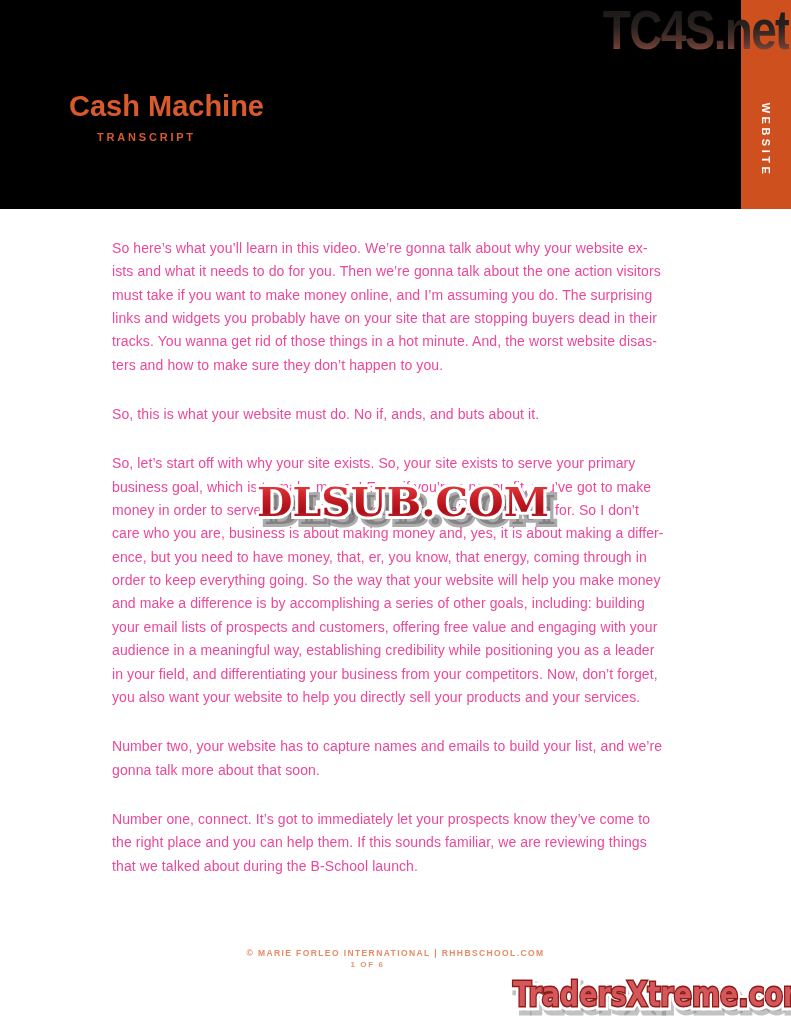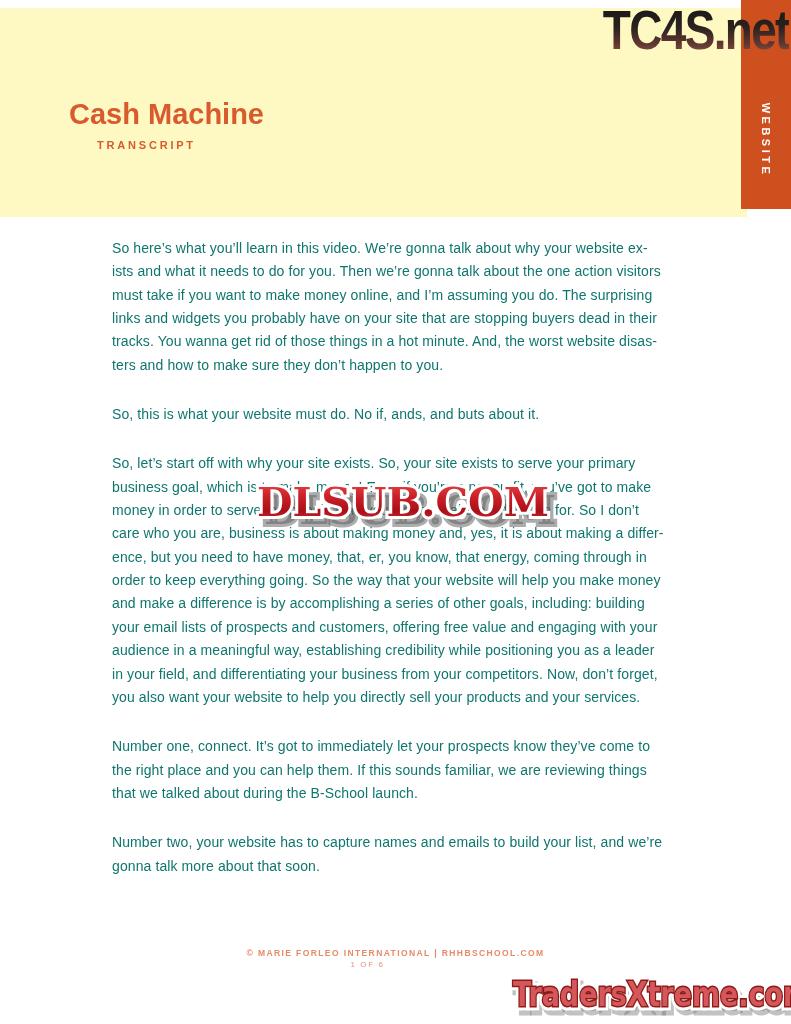--- a/index.html
+++ b/index.html
@@ -7,23 +7,23 @@
     width: 791px; height: 1024px;
     background: #ffffff;
     font-family: "Liberation Sans", sans-serif;
     position: relative;
     overflow: hidden;
   }
   .page { position: absolute; inset: 0; width: 791px; height: 1024px; }
 
   
   .header-band {
-    position: absolute; left: 0; top: 8px;
+    position: absolute; left: 0; top: 0;
     width: 747px; height: 209px;
-    background: #fef9c3;
+    background: #000000;
   }
   .page-title {
     position: absolute; left: 69px; top: 90px;
     font-size: 29px; font-weight: 700;
     color: #d95a2c; letter-spacing: 0px;
     margin: 0;
   }
   .page-subtitle {
     position: absolute; left: 70px; top: 131px;
     font-size: 11px; font-weight: 700;
@@ -41,34 +41,34 @@
     position: absolute; left: 50%; top: 140px;
     transform: translate(-50%, -50%) rotate(90deg);
     color: #ffffff; font-size: 11px; font-weight: 700;
     letter-spacing: 3.5px; white-space: nowrap;
   }
 
   
   .transcript-body {
     position: absolute; left: 112px; top: 237px;
     width: 605px;
-    color: #0f766e;
+    color: #ec4899;
   }
   .transcript-body p {
     margin: 0 0 26px 0;
     font-size: 14px; line-height: 23.35px;
     letter-spacing: 0.1px;
     white-space: pre-line;
   }
 
   
   .page-number {
     position: absolute; left: 0; top: 960px; width: 735px;
     text-align: center;
-    font-size: 8px; font-weight: 400; letter-spacing: 1.6px;
+    font-size: 8px; font-weight: 700; letter-spacing: 1.6px;
     color: #e79478;
   }
   .copyright {
     position: absolute; left: 0; top: 948px; width: 791px;
     text-align: center;
     font-size: 8.5px; font-weight: 700; letter-spacing: 1.4px;
     color: #e68a67;
   }
 
   
@@ -122,25 +122,25 @@
 business goal, which is to make money! Even if you’re a nonprofit, you’ve got to make
 money in order to serve the people who you wanna make a difference for. So I don’t
 care who you are, business is about making money and, yes, it is about making a differ-
 ence, but you need to have money, that, er, you know, that energy, coming through in
 order to keep everything going. So the way that your website will help you make money
 and make a difference is by accomplishing a series of other goals, including: building
 your email lists of prospects and customers, offering free value and engaging with your
 audience in a meaningful way, establishing credibility while positioning you as a leader
 in your field, and differentiating your business from your competitors. Now, don’t forget,
 you also want your website to help you directly sell your products and your services.</p>
+    <p>Number two, your website has to capture names and emails to build your list, and we’re
+gonna talk more about that soon.</p>
     <p>Number one, connect. It’s got to immediately let your prospects know they’ve come to
 the right place and you can help them. If this sounds familiar, we are reviewing things
 that we talked about during the B-School launch.</p>
-    <p>Number two, your website has to capture names and emails to build your list, and we’re
-gonna talk more about that soon.</p>
   </main>
 
   <div class="page-number">1 OF 6</div>
   <div class="copyright">© MARIE FORLEO INTERNATIONAL | RHHBSCHOOL.COM</div>
 
   <div class="wm-tc4s">TC4S.net</div>
 
   <div class="wm-dlsub">
     <svg viewBox="0 0 310 54" width="310" height="54">
       <defs>

